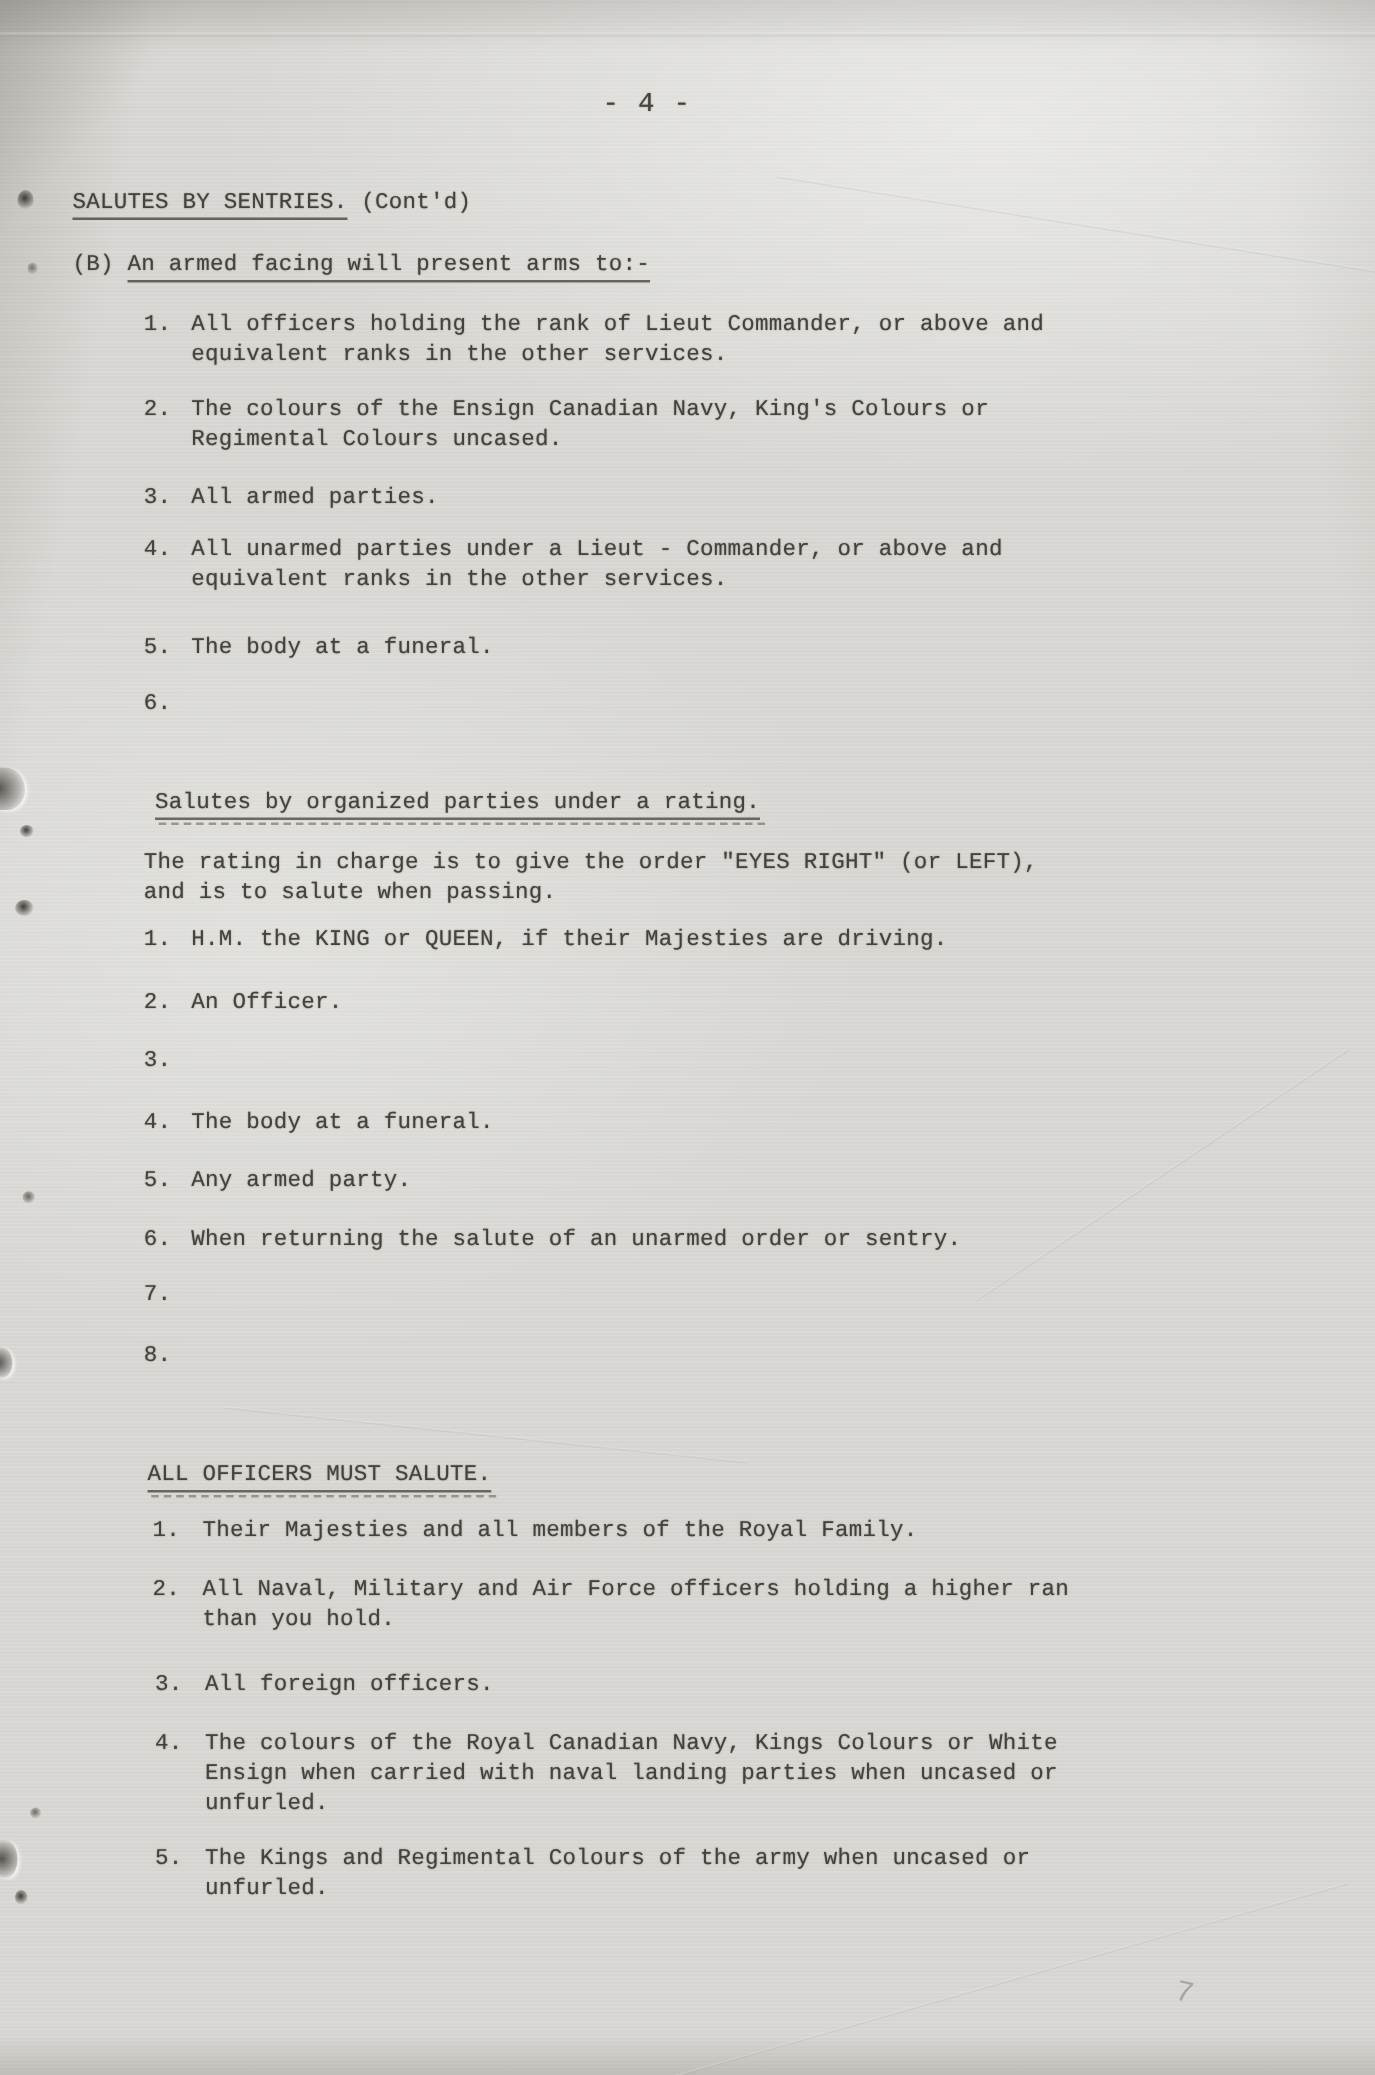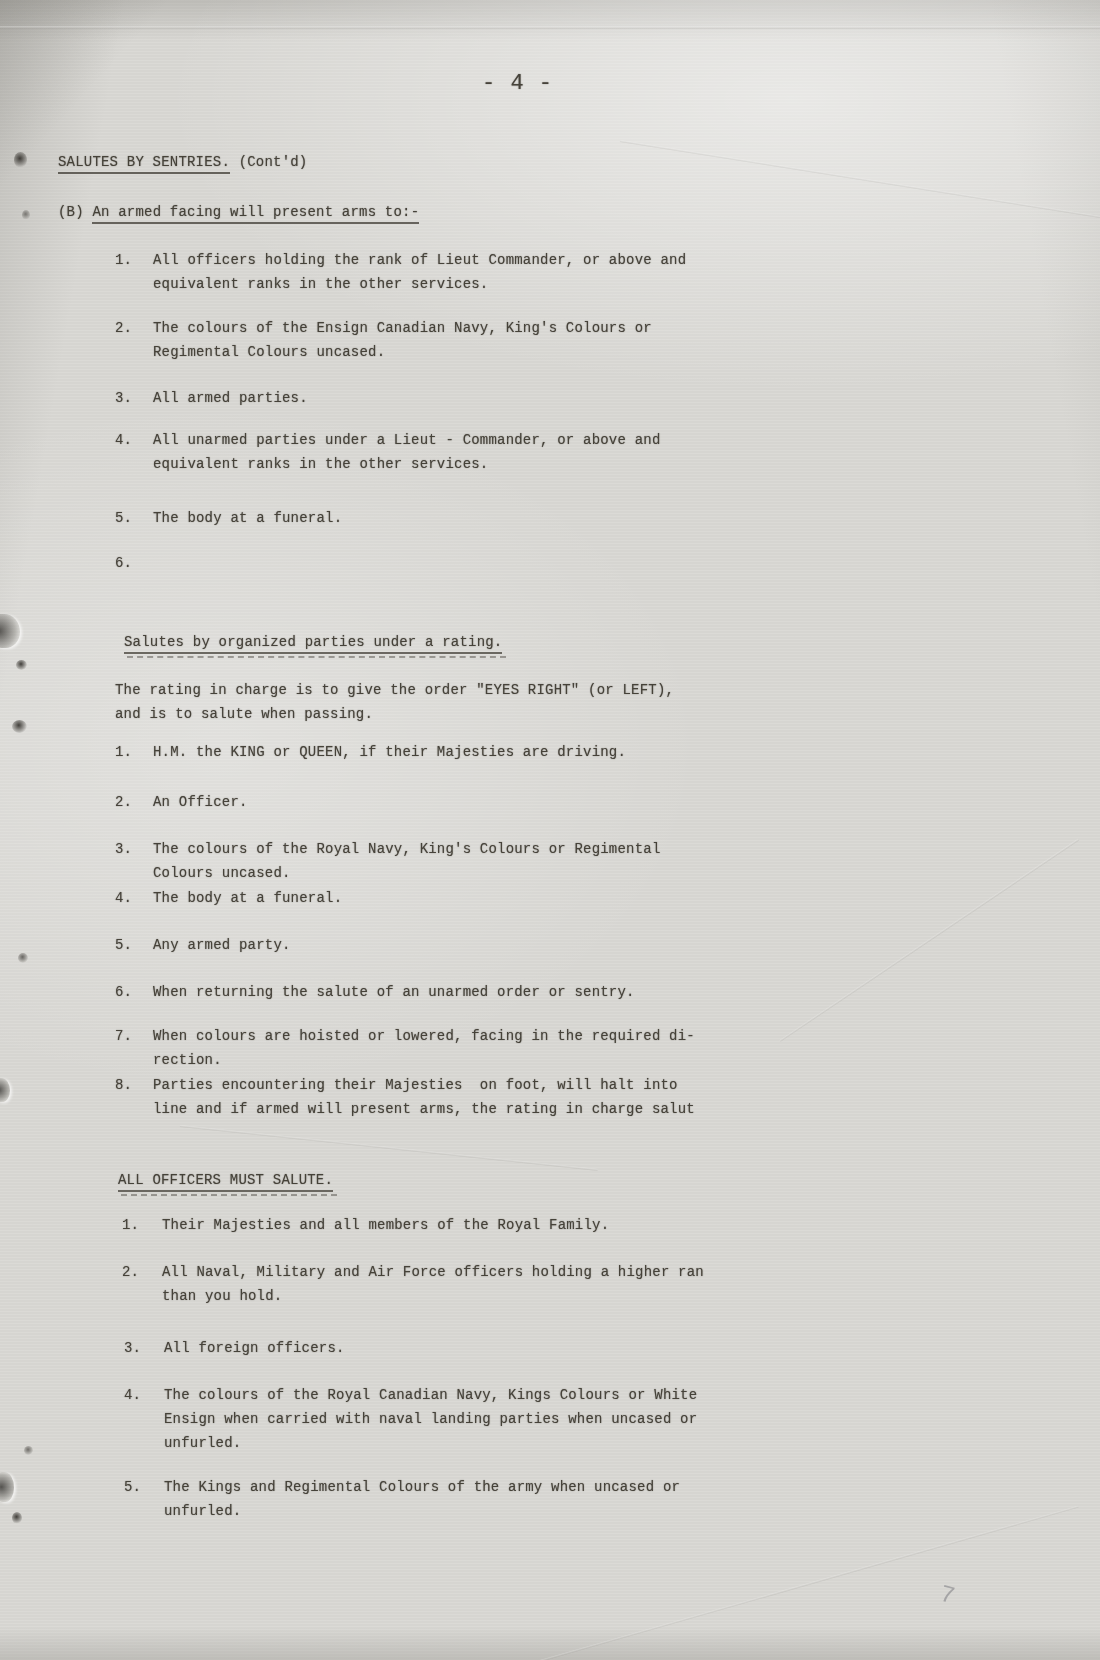--- a/index.html
+++ b/index.html
@@ -15,21 +15,21 @@
       radial-gradient(ellipse 700px 500px at 20% 45%, rgba(255,255,255,.25), rgba(255,255,255,0) 70%),
       linear-gradient(100deg, rgba(110,108,102,.22) 0%, rgba(110,108,102,0) 9%),
       linear-gradient(260deg, rgba(140,138,132,.14) 0%, rgba(140,138,132,0) 8%),
       linear-gradient(180deg, rgba(120,118,112,.28) 0%, rgba(120,118,112,0) 2.5%),
       linear-gradient(0deg, rgba(165,163,158,.5) 0%, rgba(165,163,158,0) 2%),
       repeating-linear-gradient(0deg, rgba(255,255,255,.05) 0 1px, rgba(0,0,0,0.015) 1px 3px),
       #d9d8d4;
   }
   .abs { position:absolute; }
   .ink {
-    font-size:14px; line-height:24px;
+    font-size:18px; line-height:24px;
     letter-spacing:0.2px;
     text-shadow: 0 0 1.3px rgba(52,48,40,.6);
     opacity:.93;
   }
   .item { display:flex; width:960px; }
   .num { flex:none; width:38px; }
   .l3 .num { width:40px; }
   .txt, .intro { white-space:pre-wrap; }
   .ul-solid {
     border-bottom:2px solid rgba(58,54,46,.78);
@@ -132,44 +132,38 @@
   <div class="abs ink item" style="left:115px;top:740px;">
     <span class="num">1.</span>
       <span class="txt">H.M. the KING or QUEEN, if their Majesties are driving.</span>
   </div>
   <div class="abs ink item" style="left:115px;top:790px;">
     <span class="num">2.</span>
       <span class="txt">An Officer.</span>
   </div>
   <div class="abs ink item" style="left:115px;top:837px;">
     <span class="num">3.</span>
-      <span class="txt">The colours of the Royal Navy, King's Colours or Regimental
-Colours uncased.</span>
   </div>
   <div class="abs ink item" style="left:115px;top:886px;">
     <span class="num">4.</span>
       <span class="txt">The body at a funeral.</span>
   </div>
   <div class="abs ink item" style="left:115px;top:933px;">
     <span class="num">5.</span>
       <span class="txt">Any armed party.</span>
   </div>
   <div class="abs ink item" style="left:115px;top:980px;">
     <span class="num">6.</span>
       <span class="txt">When returning the salute of an unarmed order or sentry.</span>
   </div>
   <div class="abs ink item" style="left:115px;top:1024px;">
     <span class="num">7.</span>
-      <span class="txt">When colours are hoisted or lowered, facing in the required di-
-rection.</span>
   </div>
   <div class="abs ink item" style="left:115px;top:1073px;">
     <span class="num">8.</span>
-      <span class="txt">Parties encountering their Majesties  on foot, will halt into
-line and if armed will present arms, the rating in charge salut</span>
   </div>
 
   <div class="abs ink" style="left:118px;top:1168px;text-align:center;">
     <span class="ul-double">ALL OFFICERS MUST SALUTE.</span>
   </div>
 
   <div class="abs ink item l3" style="left:122px;top:1213px;">
     <span class="num">1.</span>
       <span class="txt">Their Majesties and all members of the Royal Family.</span>
   </div>

